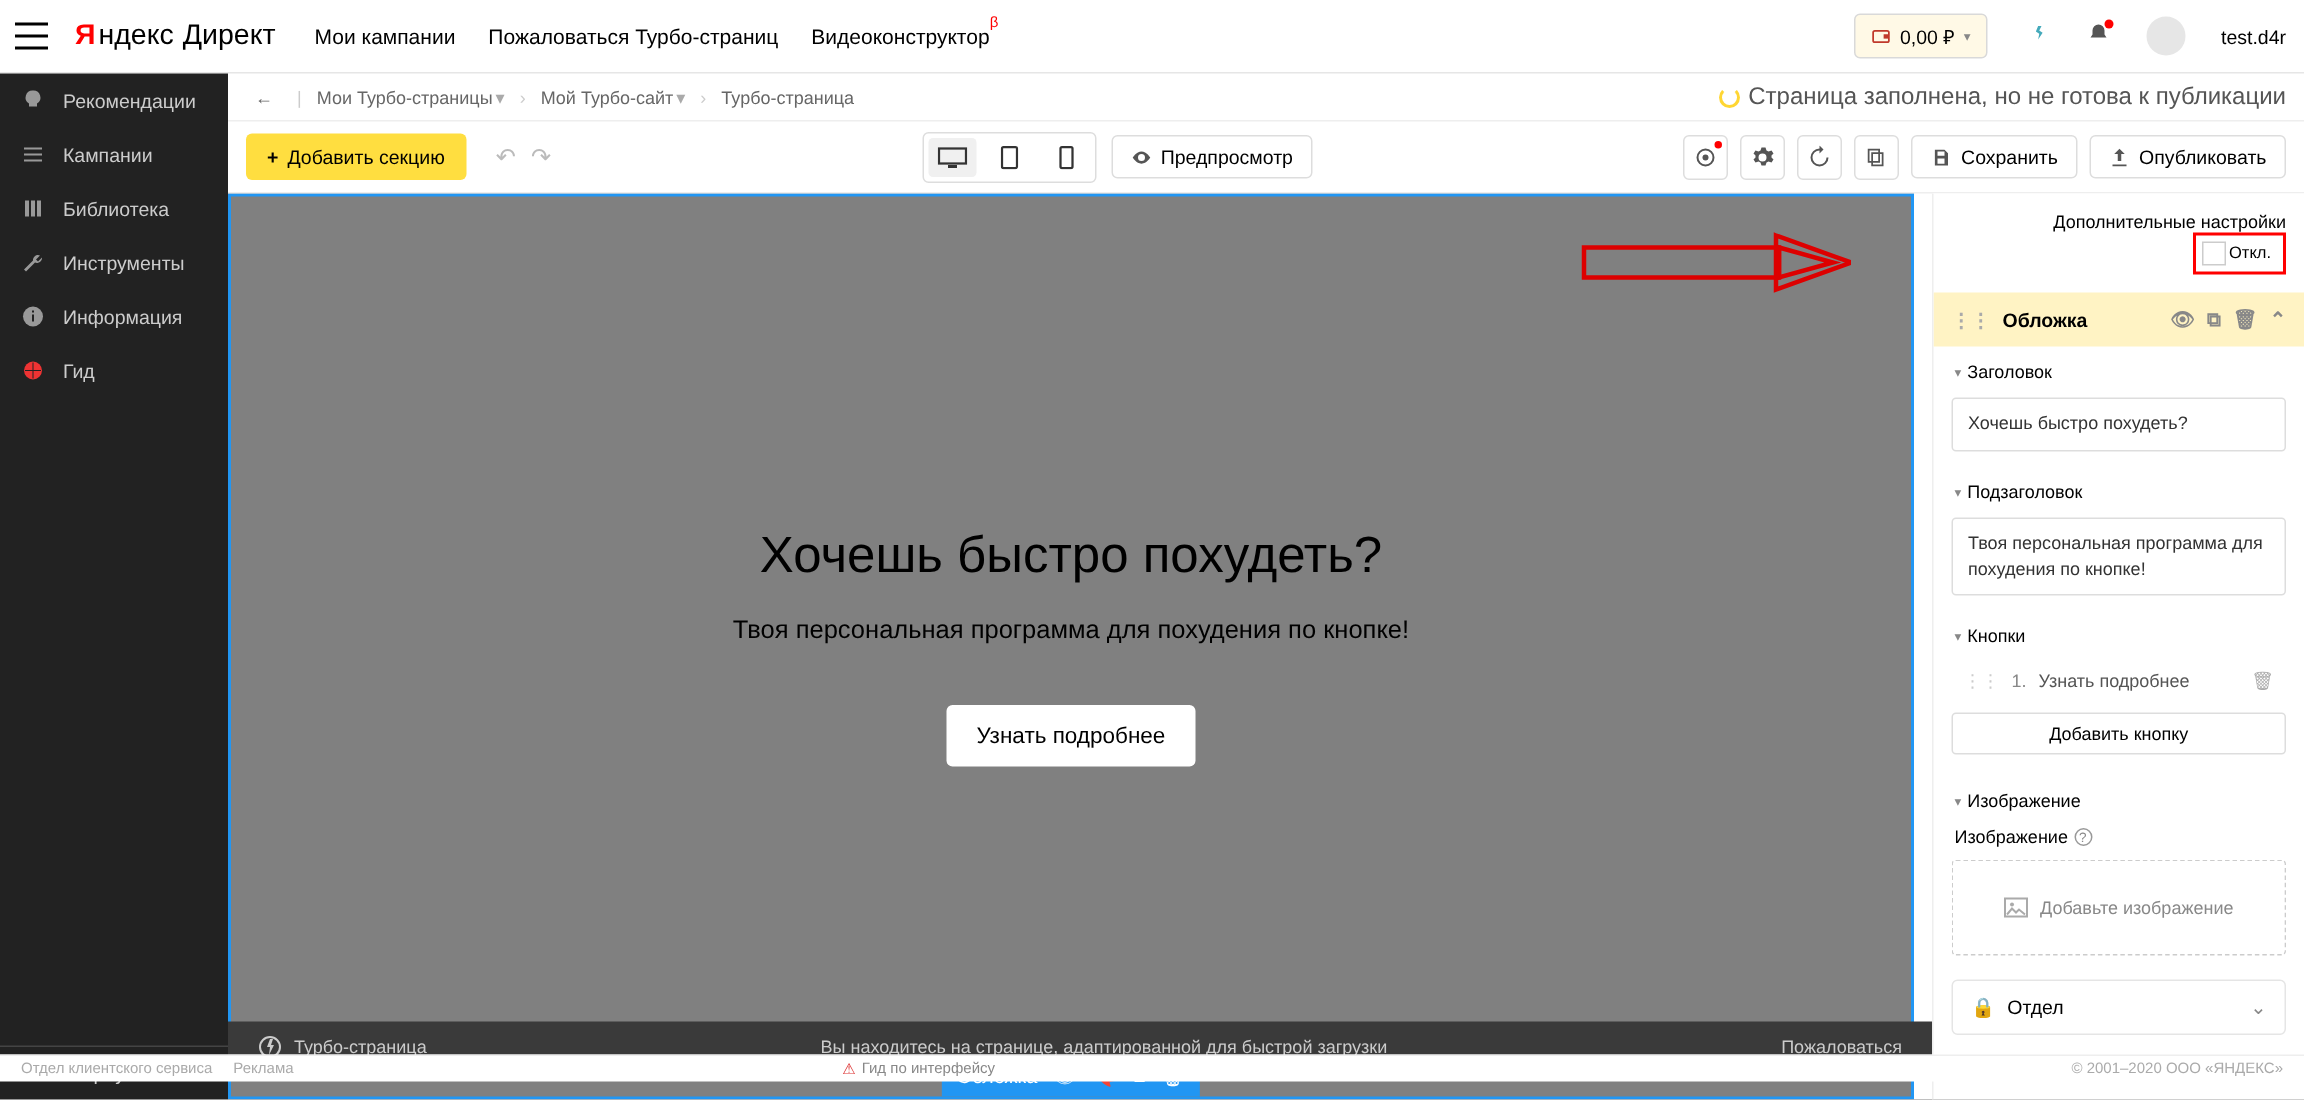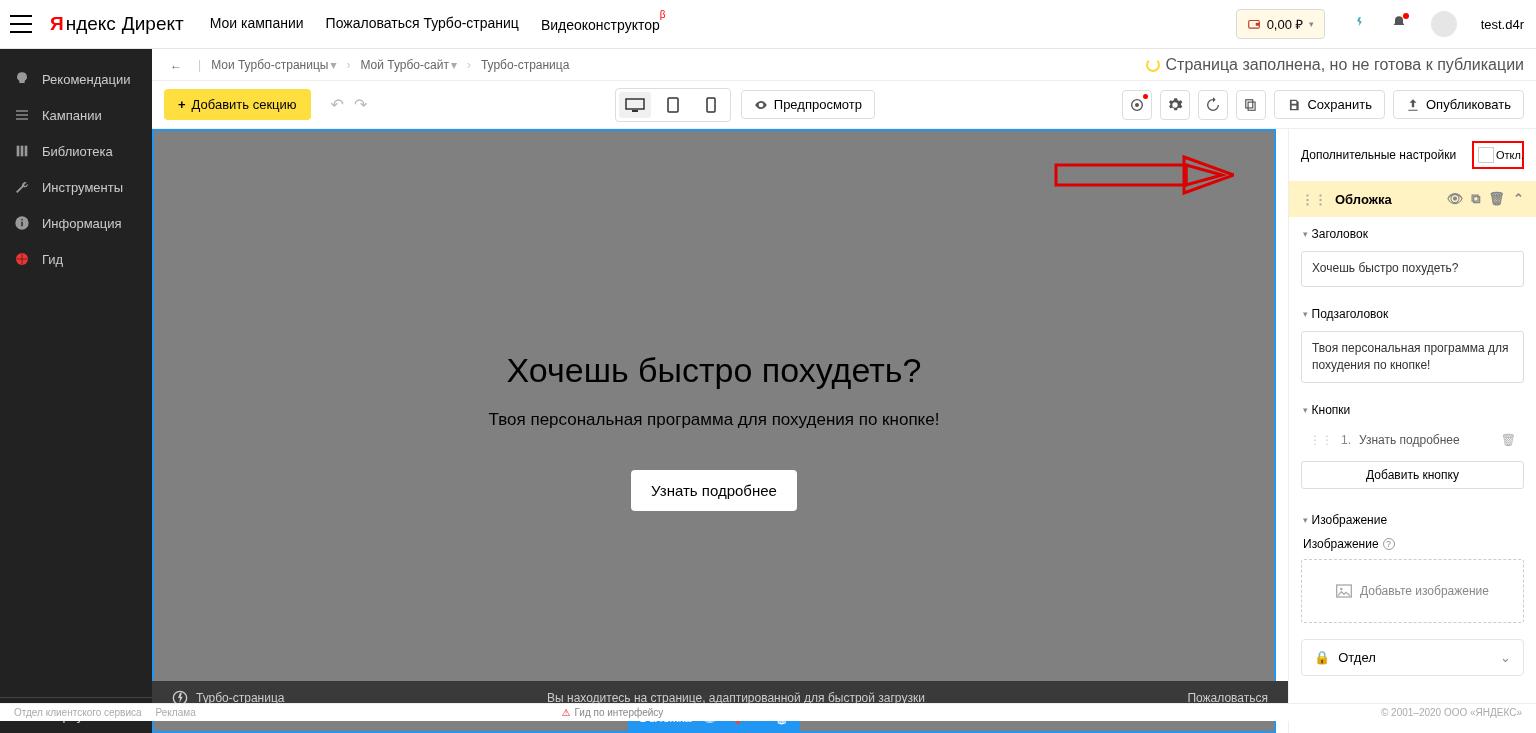--- a/index.html
+++ b/index.html
@@ -22,21 +22,21 @@
 .bell { position: relative; cursor: pointer; }
 .bell::after { content: ''; position: absolute; top: -2px; right: -2px; width: 6px; height: 6px; background: #f00; border-radius: 50%; }
 .avatar { width: 26px; height: 26px; border-radius: 50%; background: #e6e6e6; }
 .username { font-size: 13px; }
 .runner-icon { width: 18px; height: 18px; }
 
 
 .body-row { flex: 1; display: flex; min-height: 0; }
 
 
-.sidebar { width: 152px; background: #222; color: #ccc; display: flex; flex-direction: column; padding-top: 12px; position: relative; }
+.sidebar { width: 152px; background: #222; color: #ccc; display: flex; flex-direction: column; position: relative; }
 .sidebar-item { display: flex; align-items: center; gap: 12px; padding: 10px 14px; cursor: pointer; font-size: 13px; }
 .sidebar-item svg, .sidebar-item .sicon { width: 16px; height: 16px; flex-shrink: 0; fill: #999; }
 .sidebar-footer { margin-top: auto; border-top: 1px solid #444; }
 
 
 .main-col { flex: 1; display: flex; flex-direction: column; min-width: 0; }
 
 
 .crumb-bar { height: 32px; display: flex; align-items: center; padding: 0 12px; gap: 10px; border-bottom: 1px solid #eee; font-size: 12px; color: #666; }
 .crumb-bar .back { width: 24px; height: 24px; display: flex; align-items: center; justify-content: center; cursor: pointer; }
@@ -66,22 +66,22 @@
 .canvas { position: absolute; inset: 0 12px 0 0; background: #808080; border: 2px solid #2196f3; display: flex; flex-direction: column; align-items: center; justify-content: center; }
 .canvas h1 { font-size: 34px; font-weight: 400; color: #000; margin-bottom: 20px; }
 .canvas p { font-size: 17px; color: #000; margin-bottom: 40px; }
 .canvas .cta { background: #fff; border: none; padding: 12px 20px; border-radius: 4px; font-size: 15px; cursor: pointer; }
 .canvas-toolbar { position: absolute; bottom: 0; left: 50%; transform: translateX(-50%); background: #2196f3; color: #fff; padding: 6px 10px; display: flex; align-items: center; gap: 10px; font-size: 13px; }
 .canvas-toolbar span.icon { cursor: pointer; }
 .arrow-annotation { position: absolute; top: 22px; right: 40px; }
 
 
 .rpanel { width: 248px; border-left: 1px solid #eee; display: flex; flex-direction: column; overflow-y: auto; background: #fff; }
-.rpanel-head { padding: 12px; display: flex; align-items: center; justify-content: space-between; font-size: 12px; }
-.toggle { border: 2px solid #f00; padding: 6px 4px 6px 22px; font-size: 11px; position: relative; width: 52px; cursor: pointer; }
+.rpanel-head { padding: 12px; display: flex; align-items: flex-end; justify-content: space-between; font-size: 12px; flex-direction: column; }
+.toggle { border: 2px solid #f00; padding: 6px 4px 6px 22px; font-size: 11px; position: relative; width: 62px; cursor: pointer; }
 .toggle::before { content: ''; position: absolute; left: 4px; top: 4px; width: 14px; height: 14px; background: #fff; border: 1px solid #ccc; }
 .section-head { background: #fff3c4; padding: 10px 12px; display: flex; align-items: center; gap: 8px; font-size: 13px; font-weight: bold; }
 .section-head .drag { color: #aaa; cursor: grab; }
 .section-head .actions { margin-left: auto; display: flex; gap: 8px; color: #888; }
 .section-head .actions span { cursor: pointer; }
 .sub-head { padding: 10px 14px; font-size: 12px; display: flex; align-items: center; gap: 4px; cursor: pointer; }
 .sub-head::before { content: '▾'; font-size: 9px; color: #888; }
 .field-box { margin: 0 12px 10px; border: 1px solid #ddd; border-radius: 3px; padding: 8px 10px; font-size: 12px; min-height: 36px; color: #333; line-height: 1.4; }
 .btn-row { margin: 0 12px 8px; display: flex; align-items: center; gap: 8px; padding: 6px 8px; font-size: 12px; color: #555; }
 .btn-row .drag { color: #ccc; }

